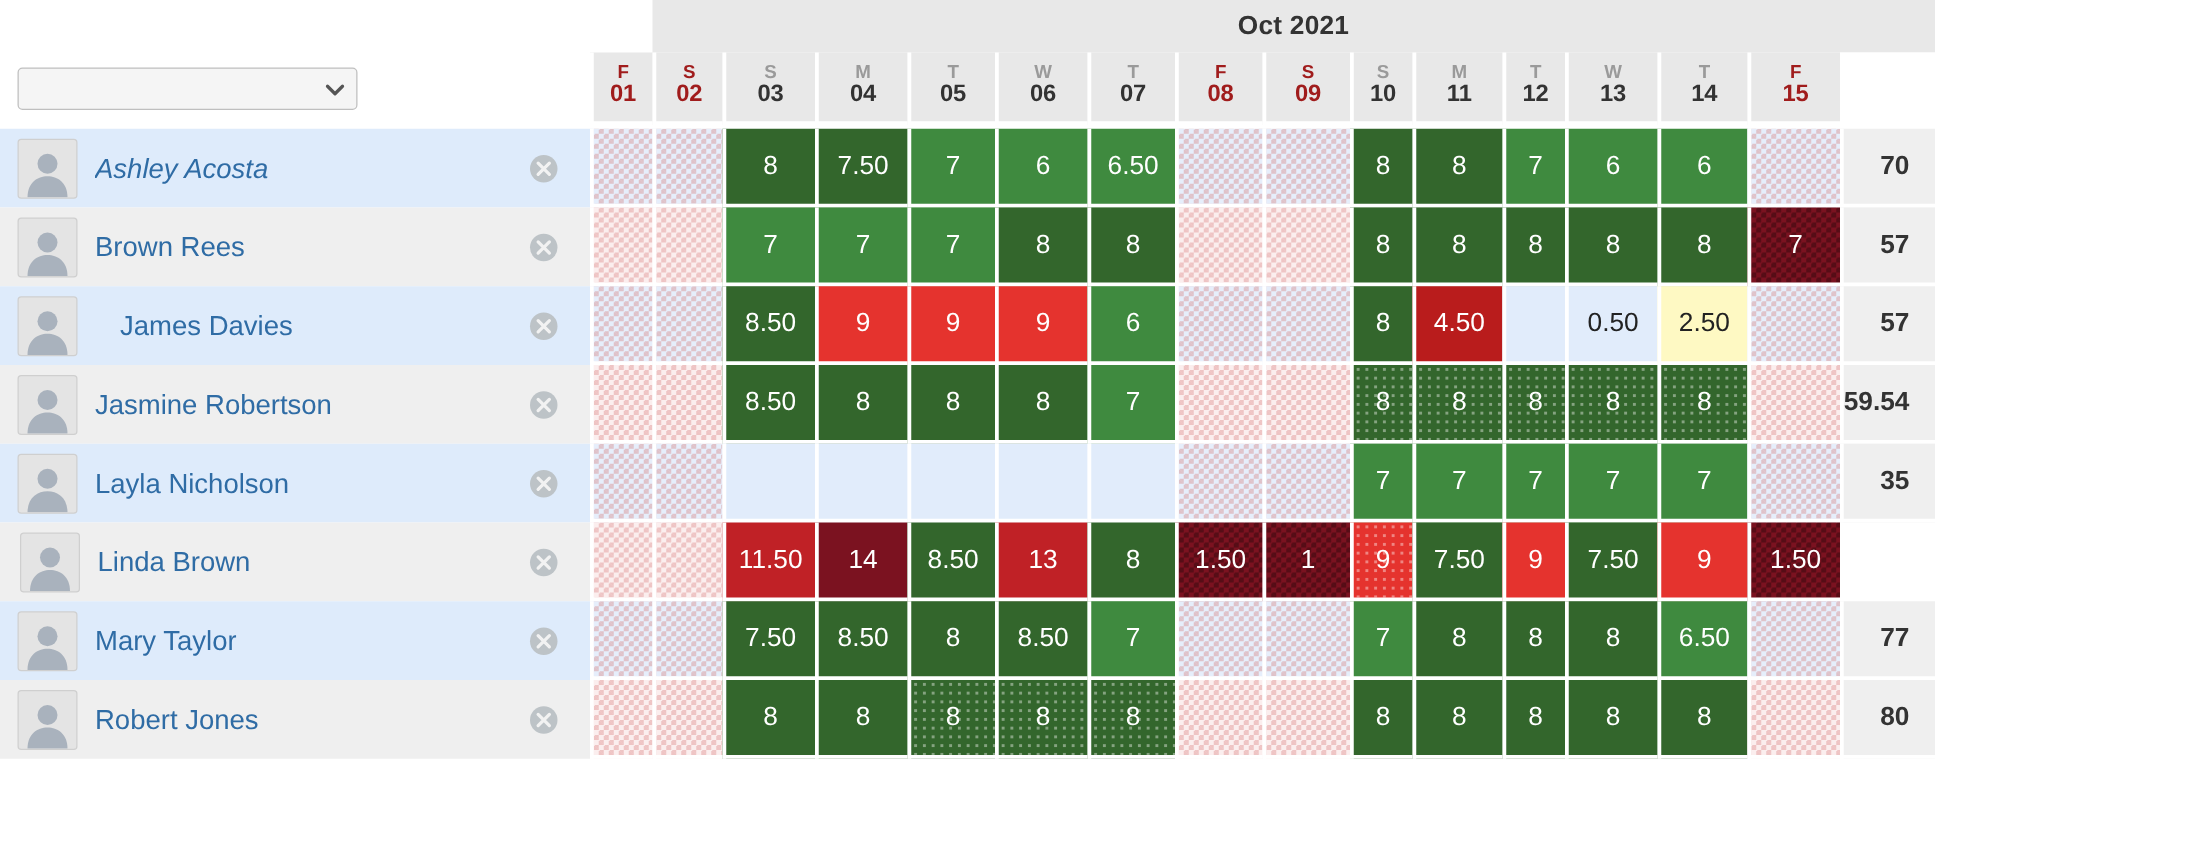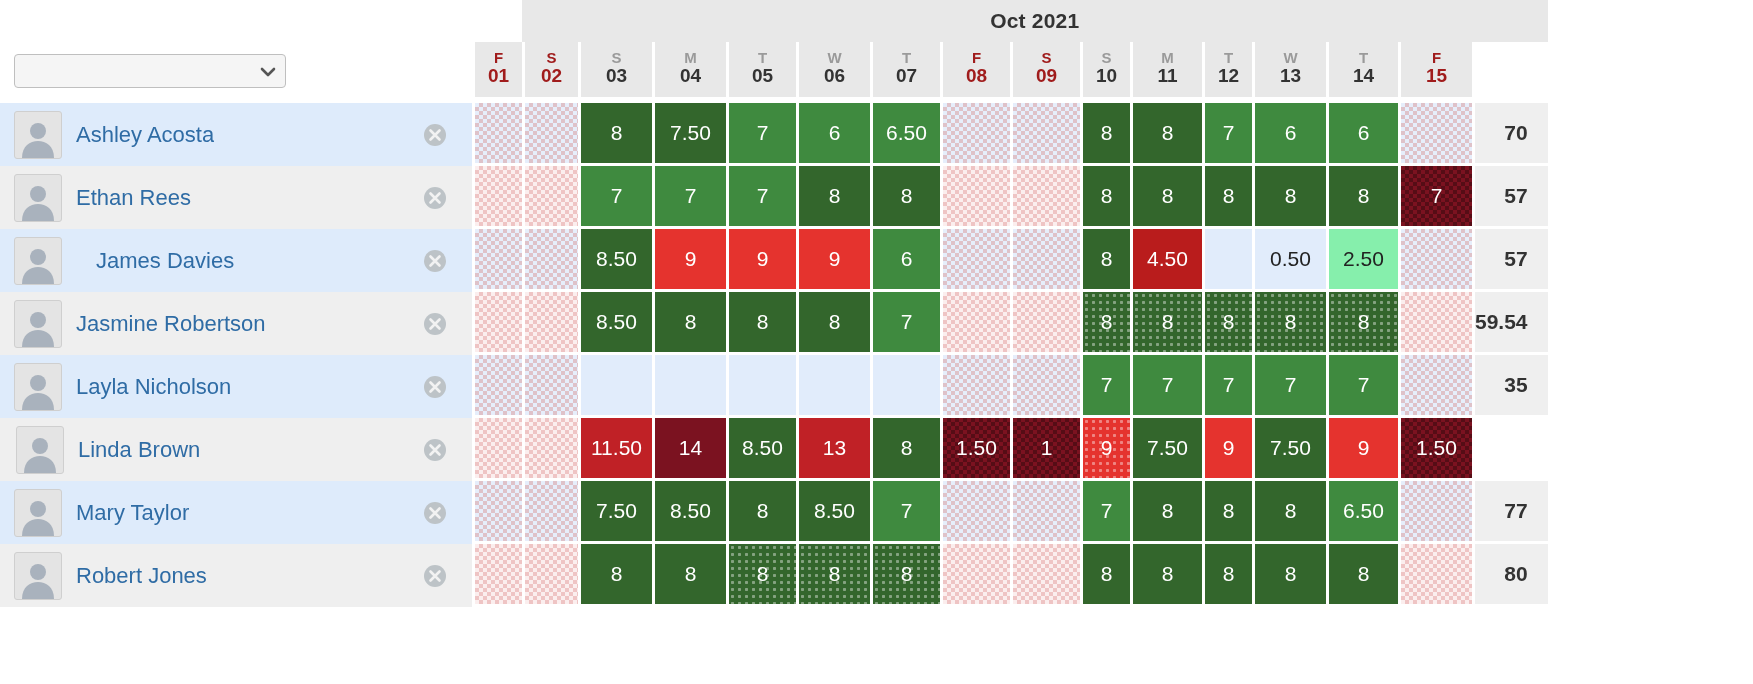--- a/index.html
+++ b/index.html
@@ -226,21 +226,21 @@
     </div>
     <div class="daycell">
       <div class="dow">T</div>
       <div class="dnum">14</div>
     </div>
     <div class="daycell weekend pat-weekend-head">
       <div class="dow">F</div>
       <div class="dnum">15</div>
     </div>
     <div class="totals-head"></div>
-    <div class="namecell" style="background: rgb(222, 235, 251);">
+    <div class="namecell" style="background: rgb(222, 235, 251); font-style: italic;">
       <div class="avatar">
         <svg width="40" height="40" viewBox="0 0 40 40">
           <circle cx="20" cy="13" r="8" fill="#a9b2bd"></circle>
           <path d="M4 40 C4 28 12 23 20 23 C28 23 36 28 36 40 Z" fill="#a9b2bd"></path>
         </svg>
       </div>
       <span class="pname">Ashley Acosta</span>
       <span class="del-icon"><svg width="26" height="26" viewBox="0 0 26 26">
           <circle cx="13" cy="13" r="11" fill="#bdc3c7"></circle>
           <path d="M8.5 8.5 L17.5 17.5 M17.5 8.5 L8.5 17.5" stroke="#f2f2f2" stroke-width="2.6" stroke-linecap="round"></path>
@@ -282,21 +282,21 @@
     </div>
     <div class="cell pat-weekend-blue"></div>
     <div class="totalcell">70</div>
     <div class="namecell" style="background: rgb(239, 239, 239);">
       <div class="avatar">
         <svg width="40" height="40" viewBox="0 0 40 40">
           <circle cx="20" cy="13" r="8" fill="#a9b2bd"></circle>
           <path d="M4 40 C4 28 12 23 20 23 C28 23 36 28 36 40 Z" fill="#a9b2bd"></path>
         </svg>
       </div>
-      <span class="pname">Ethan Rees</span>
+      <span class="pname">Brown Rees</span>
       <span class="del-icon"><svg width="26" height="26" viewBox="0 0 26 26">
           <circle cx="13" cy="13" r="11" fill="#bdc3c7"></circle>
           <path d="M8.5 8.5 L17.5 17.5 M17.5 8.5 L8.5 17.5" stroke="#f2f2f2" stroke-width="2.6" stroke-linecap="round"></path>
         </svg></span>
     </div>
     <div class="cell pat-weekend-grey"></div>
     <div class="cell pat-weekend-grey"></div>
     <div class="cell" style="background-color: rgb(63, 138, 63);">
       <span class="cellval">7</span>
     </div>
@@ -368,21 +368,21 @@
     <div class="cell" style="background-color: rgb(51, 102, 44);">
       <span class="cellval">8</span>
     </div>
     <div class="cell" style="background-color: #b91c1c;">
       <span class="cellval">4.50</span>
     </div>
     <div class="cell empty-blue"></div>
     <div class="cell empty-blue lightval">
       <span class="cellval">0.50</span>
     </div>
-    <div class="cell lightval" style="background-color: #86efac; align-items: center;">
+    <div class="cell lightval" style="background-color: #fef9c3; align-items: center;">
       <span class="cellval">2.50</span>
     </div>
     <div class="cell pat-weekend-blue"></div>
     <div class="totalcell">57</div>
     <div class="namecell" style="background: rgb(239, 239, 239);">
       <div class="avatar">
         <svg width="40" height="40" viewBox="0 0 40 40">
           <circle cx="20" cy="13" r="8" fill="#a9b2bd"></circle>
           <path d="M4 40 C4 28 12 23 20 23 C28 23 36 28 36 40 Z" fill="#a9b2bd"></path>
         </svg>

